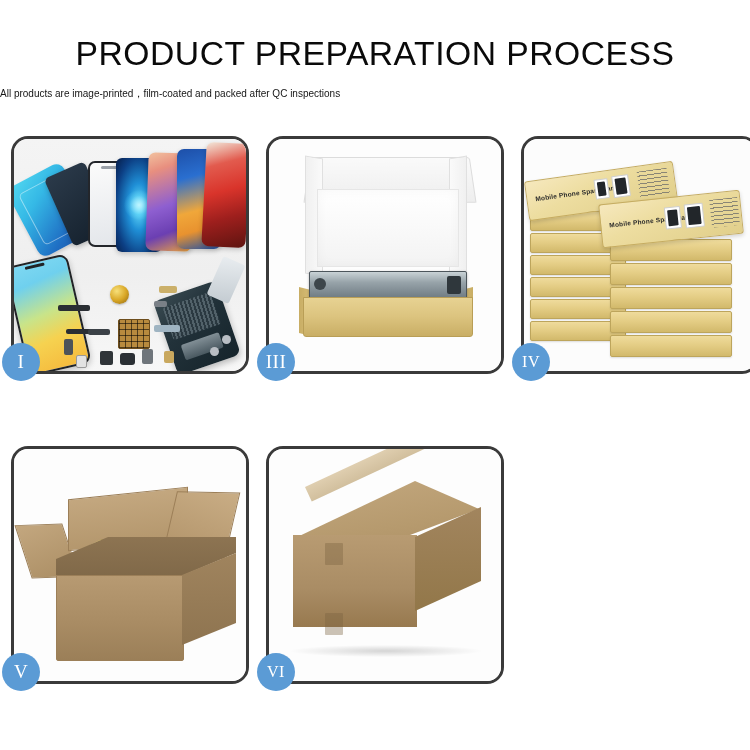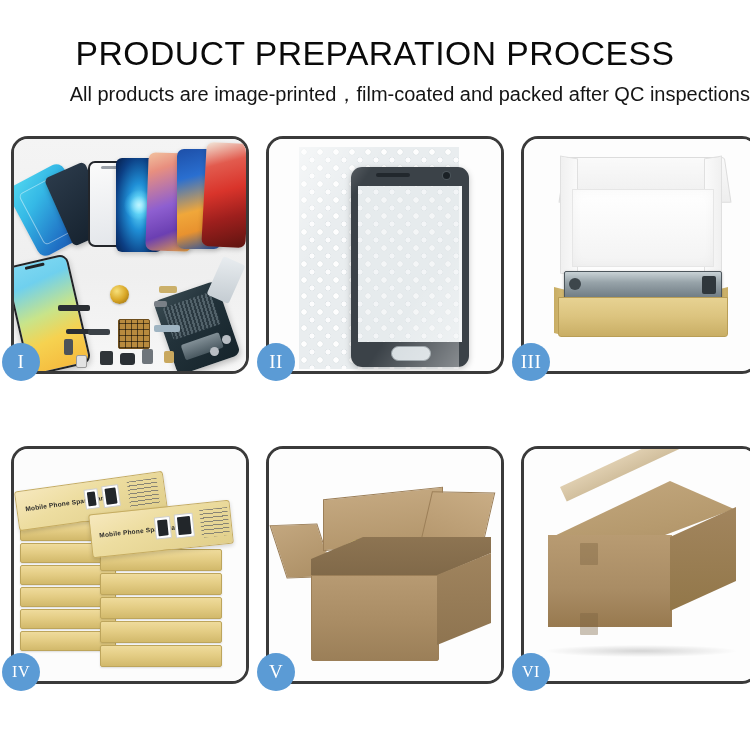--- a/index.html
+++ b/index.html
@@ -20,22 +20,22 @@
     font-size:34px; line-height:38px;
     letter-spacing:0.5px;
     font-weight:400;
     color:#0a0a0a;
     transform: scaleX(0.99);
     white-space:nowrap;
     font-family:"Liberation Sans","DejaVu Sans",sans-serif;
   }
   .subtitle {
     position:absolute; left:0; top:84px; width:750px;
-    text-align:right;
-    font-size:20px; line-height:20px;
+    text-align:left;
+    font-size:10px; line-height:20px;
     color:#151515;
     white-space:nowrap;
     font-family:"Liberation Sans","DejaVu Sans",sans-serif;
   }
 
   
   .grid {
     position:absolute; left:11px; top:136px;
     width:728px; height:560px;
     display:grid;
@@ -443,31 +443,20 @@
         <div class="sm-part" style="left:150px;top:212px;width:10px;height:12px;background:#c9a85e;"></div>
         <div class="sm-part" style="left:74px;top:190px;width:22px;height:6px;background:#3b4147;"></div>
         <div class="sm-part" style="left:140px;top:186px;width:26px;height:7px;background:#9fb4c2;"></div>
         <div class="sm-part" style="left:196px;top:208px;width:9px;height:9px;background:#b9bec4;border-radius:50%;"></div>
         <div class="sm-part" style="left:208px;top:196px;width:9px;height:9px;background:#b9bec4;border-radius:50%;"></div>
         <div class="sm-part" style="left:200px;top:120px;width:24px;height:42px;background:linear-gradient(160deg,#e9edf0,#c3cbd1);border-radius:3px;transform:rotate(24deg);"></div>
       </div>
       <div class="badge">I</div>
     </div>
 
-    <div class="panel">
-      <div class="panel-inner p2">
-        <div class="bw-bg">
-          <div class="screen-glass">
-            <span class="cam-dot"></span>
-          </div>
-          <div class="bw-sheen"></div>
-        </div>
-      </div>
-      <div class="badge">II</div>
-    </div>
 
     <div class="panel">
       <div class="panel-inner p3">
         <div class="bx3-lid"></div>
         <div class="bx3-flap-l"></div>
         <div class="bx3-flap-r"></div>
         <div class="bx3-foam"></div>
         <div class="bx3-side-l"></div>
         <div class="bx3-side-r"></div>
         <div class="bx3-screen"></div>

